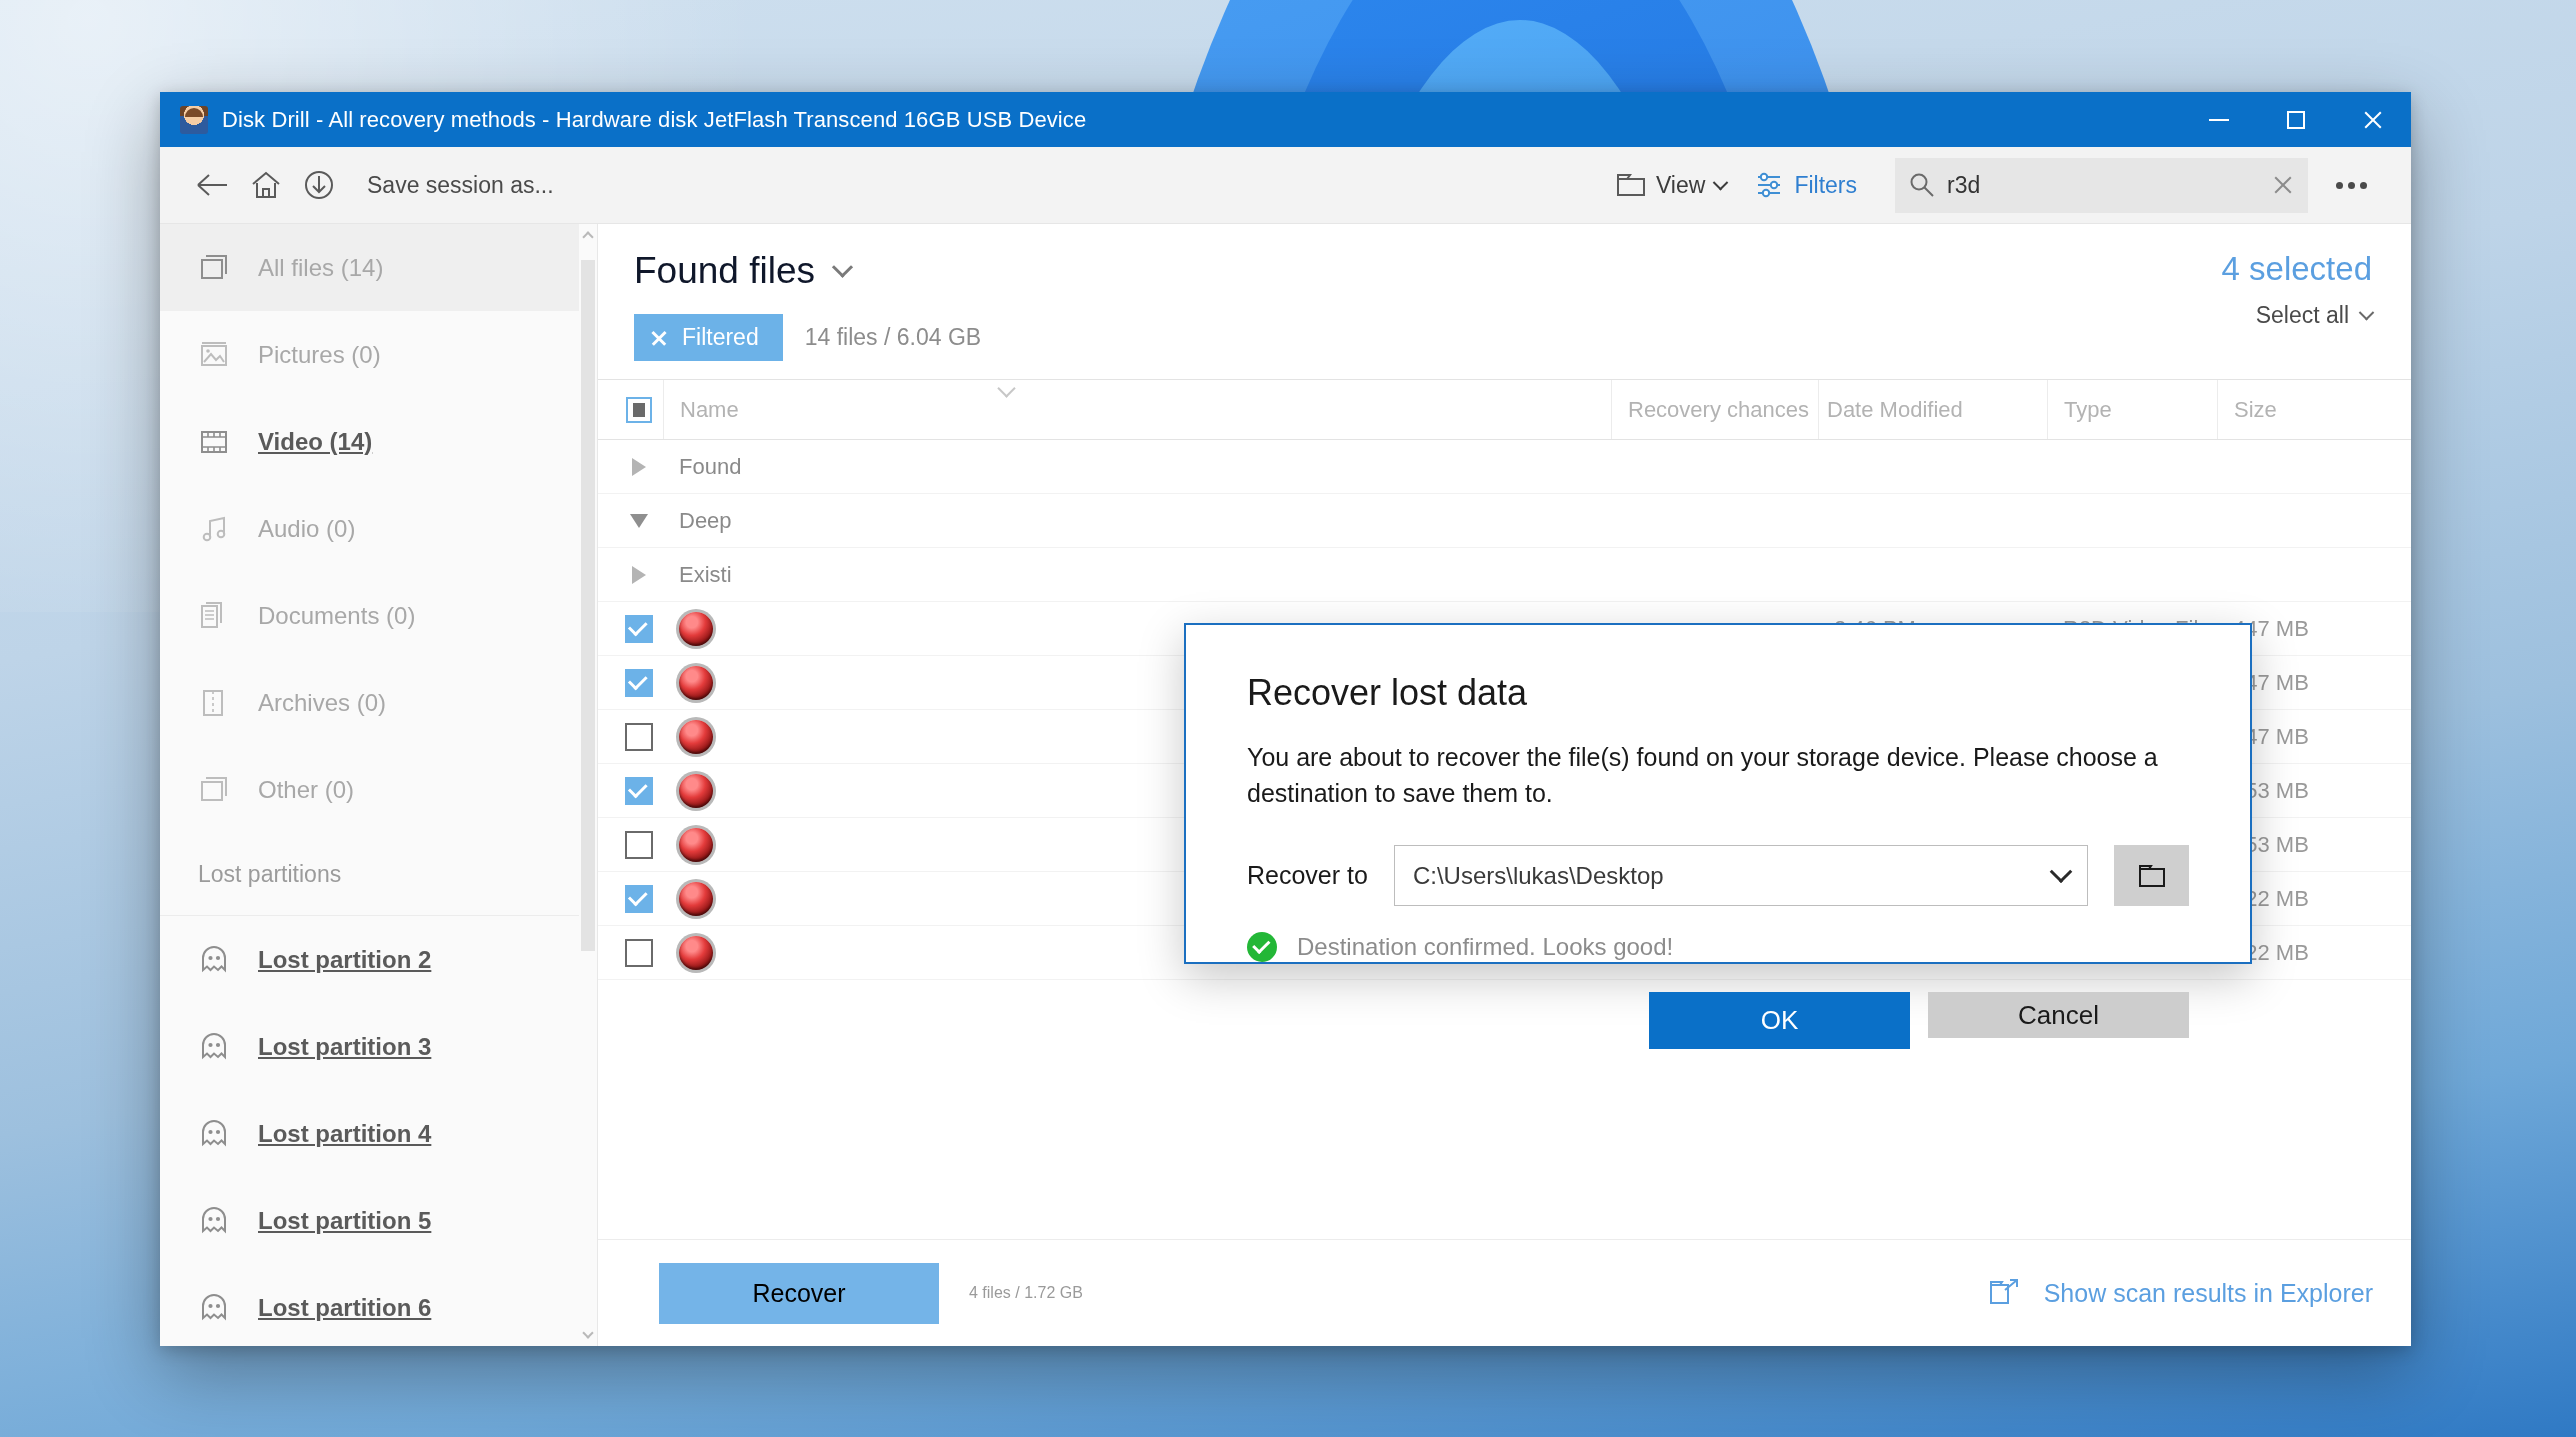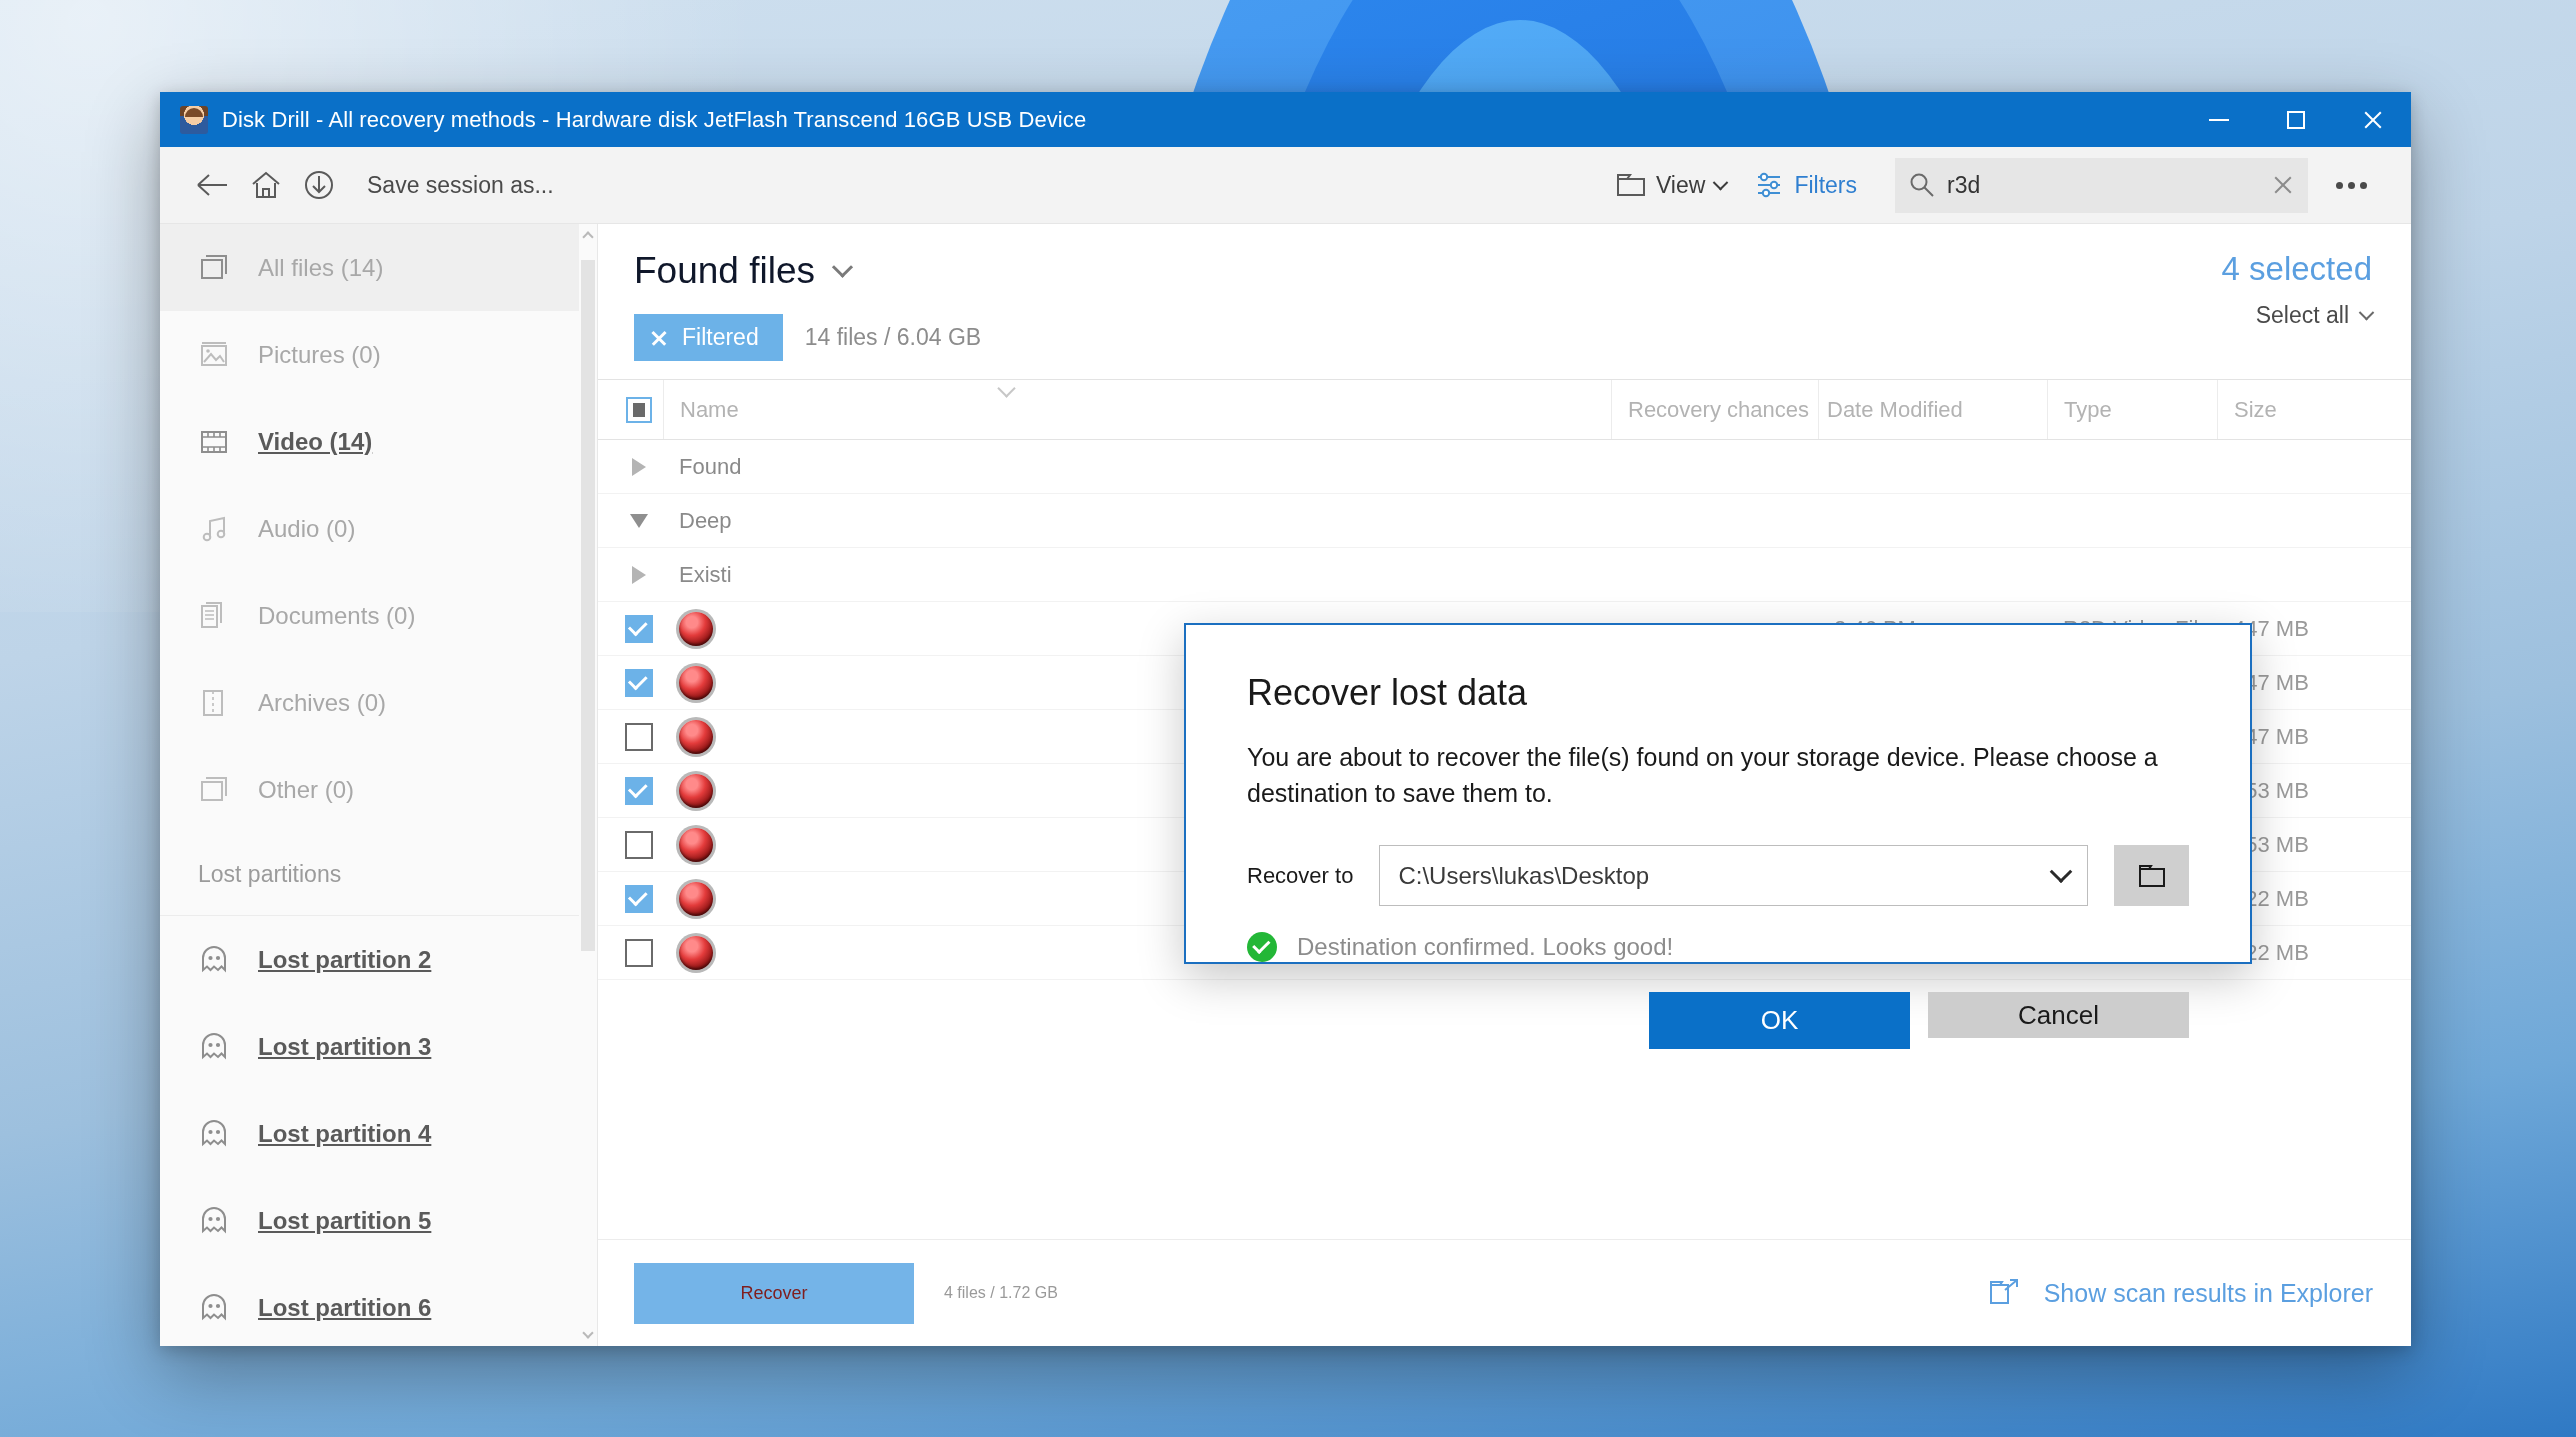--- a/index.html
+++ b/index.html
@@ -192,38 +192,38 @@
     flex: 0 0 34px;
   }
   .name-cell { display: flex; align-items: center; gap: 18px; }
 
   
   .footer {
     height: 107px; flex: 0 0 107px; border-top: 1px solid #ececec; display: flex; align-items: center;
     padding: 0 38px 0 36px; background: #fff;
   }
   .recover-btn {
-    width: 280px; height: 61px; background: #74b4e8; color: #7f1d1d; font-size: 18px;
-    display: flex; align-items: center; justify-content: center;
+    width: 280px; height: 61px; background: #74b4e8; color: #000000; font-size: 25px;
+    display: flex; align-items: center; justify-content: center; margin-left: 25px;
   }
   .recover-info { font-size: 16px; color: #9a9a9a; margin-left: 30px; }
   .explorer-link { margin-left: auto; display: flex; align-items: center; gap: 22px; font-size: 25px; color: #5b9fe0; }
 
   
   .dlg-layer { position: absolute; inset: 0; }
   .dialog {
     position: absolute; left: 586px; top: 399px; width: 1068px; height: 341px;
     background: #fff; border: 2px solid #1b6fc0;
     box-shadow: 0 14px 43px rgba(0,0,0,.22);
     padding: 0 61px;
   }
   .dlg-title { font-size: 36px; color: #1a1a1a; margin-top: 47px; }
   .dlg-text { font-size: 25px; color: #1a1a1a; line-height: 1.42; margin-top: 26px; width: 948px; }
   .dlg-row { display: flex; align-items: center; margin-top: 34px; gap: 26px; }
-  .dlg-label { font-size: 22px; color: #1a1a1a; }
+  .dlg-label { font-size: 25px; color: #1a1a1a; }
   .dlg-combo {
     flex: 1; height: 61px; border: 1px solid #bdbdbd; background: #fff; display: flex; align-items: center;
     padding: 0 18px; font-size: 24px; color: #3a3a3a;
   }
   .combo-chev { margin-left: auto; width: 16px; height: 16px; border-right: 3px solid #2a2a2a; border-bottom: 3px solid #2a2a2a;
                 transform: rotate(45deg) translate(-3px,-3px); }
   .dlg-browse {
     width: 75px; height: 61px; background: #cfcfcf; display: flex; align-items: center; justify-content: center;
   }
   .dlg-ok-row { display: flex; align-items: center; gap: 20px; margin-top: 26px; }

